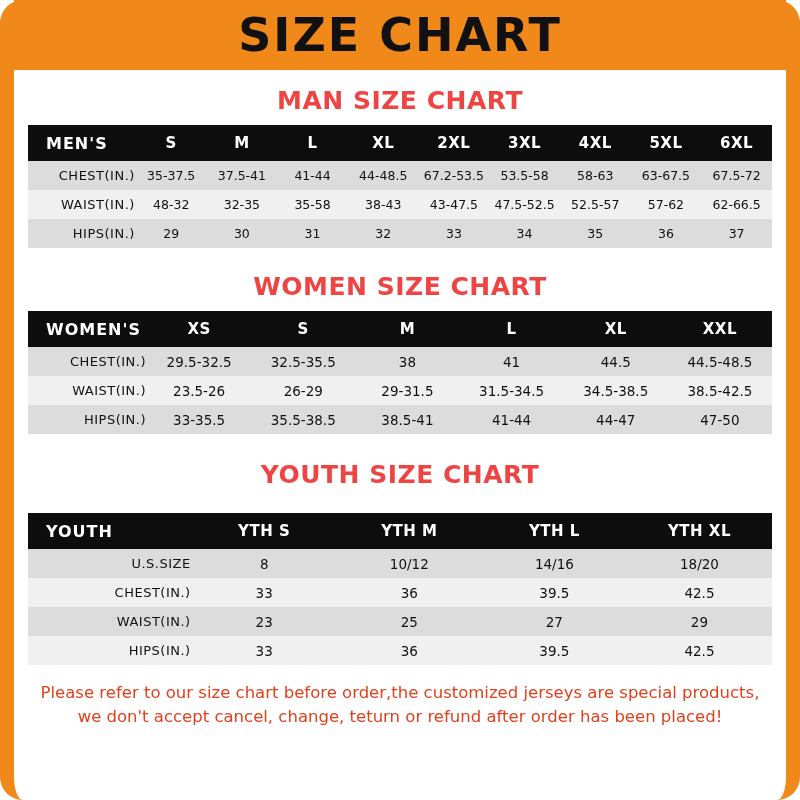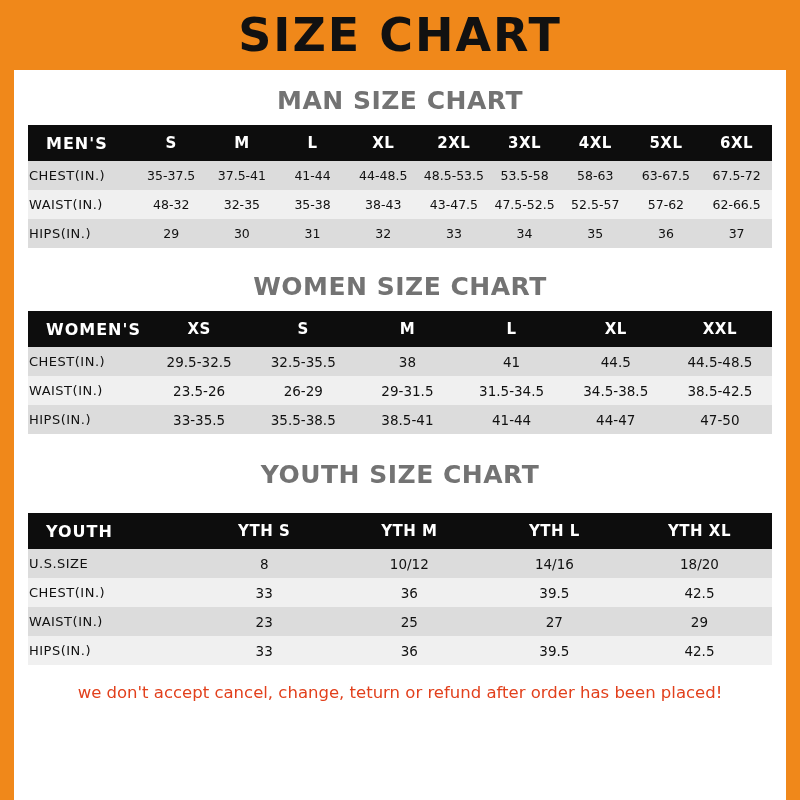--- a/index.html
+++ b/index.html
@@ -14,20 +14,21 @@
     overflow: hidden;
   }
   .page {
     position: relative;
     width: 800px;
     height: 800px;
     background: #ffffff;
     box-sizing: border-box;
     border-left: 14px solid #f0881a;
     border-right: 14px solid #f0881a;
+    border-radius: 23px;
   }
   .banner {
     height: 70px;
     background: #f0881a;
     display: flex;
     align-items: center;
     justify-content: center;
   }
   .banner-title {
     font-family: "DejaVu Sans", sans-serif;
@@ -38,21 +39,21 @@
     line-height: 1;
   }
   .content {
     padding: 0 14px;
   }
   .section-title {
     text-align: center;
     font-family: "DejaVu Sans", sans-serif;
     font-weight: bold;
     font-size: 25px;
-    color: #737373;
+    color: #ef4444;
     letter-spacing: 0.5px;
   }
   .t-man { margin: 16px 0 10px 0; }
   .t-women { margin: 24px 0 10px 0; text-align: center; }
   .t-youth { margin: 26px 0 24px 0; }
 
   table.chart {
     width: 100%;
     border-collapse: collapse;
     table-layout: fixed;
@@ -76,21 +77,21 @@
     padding-left: 18px;
     font-size: 16px;
     letter-spacing: 1px;
   }
   table.chart tbody td {
     height: 27px;
   }
   table.chart tbody tr.odd td { background: #dcdcdc; }
   table.chart tbody tr.even td { background: #f0f0f0; }
   table.chart tbody td.rowhead {
-    text-align: left;
+    text-align: right;
     font-size: 13px;
     letter-spacing: 0.5px;
     color: #111111;
   }
 
   
   .men col.c0 { width: 14.5%; }
   .men col.cx { width: 9.5%; }
 
   .women col.c0 { width: 16%; }
@@ -156,31 +157,31 @@
           <th>6XL</th>
         </tr>
       </thead>
       <tbody>
         <tr class="odd">
           <td class="rowhead">CHEST(IN.)</td>
           <td>35-37.5</td>
           <td>37.5-41</td>
           <td>41-44</td>
           <td>44-48.5</td>
-          <td>48.5-53.5</td>
+          <td>67.2-53.5</td>
           <td>53.5-58</td>
           <td>58-63</td>
           <td>63-67.5</td>
           <td>67.5-72</td>
         </tr>
         <tr class="even">
           <td class="rowhead">WAIST(IN.)</td>
           <td>48-32</td>
           <td>32-35</td>
-          <td>35-38</td>
+          <td>35-58</td>
           <td>38-43</td>
           <td>43-47.5</td>
           <td>47.5-52.5</td>
           <td>52.5-57</td>
           <td>57-62</td>
           <td>62-66.5</td>
         </tr>
         <tr class="odd">
           <td class="rowhead">HIPS(IN.)</td>
           <td>29</td>
@@ -293,17 +294,18 @@
           <td class="rowhead">HIPS(IN.)</td>
           <td>33</td>
           <td>36</td>
           <td>39.5</td>
           <td>42.5</td>
         </tr>
       </tbody>
     </table>
 
     <div class="footer-note">
+      <div>Please refer to our size chart before order,the customized jerseys are special products,</div>
       <div>we don't accept cancel, change, teturn or refund after order has been placed!</div>
     </div>
 
   </div>
 </div>
 
 </body></html>

